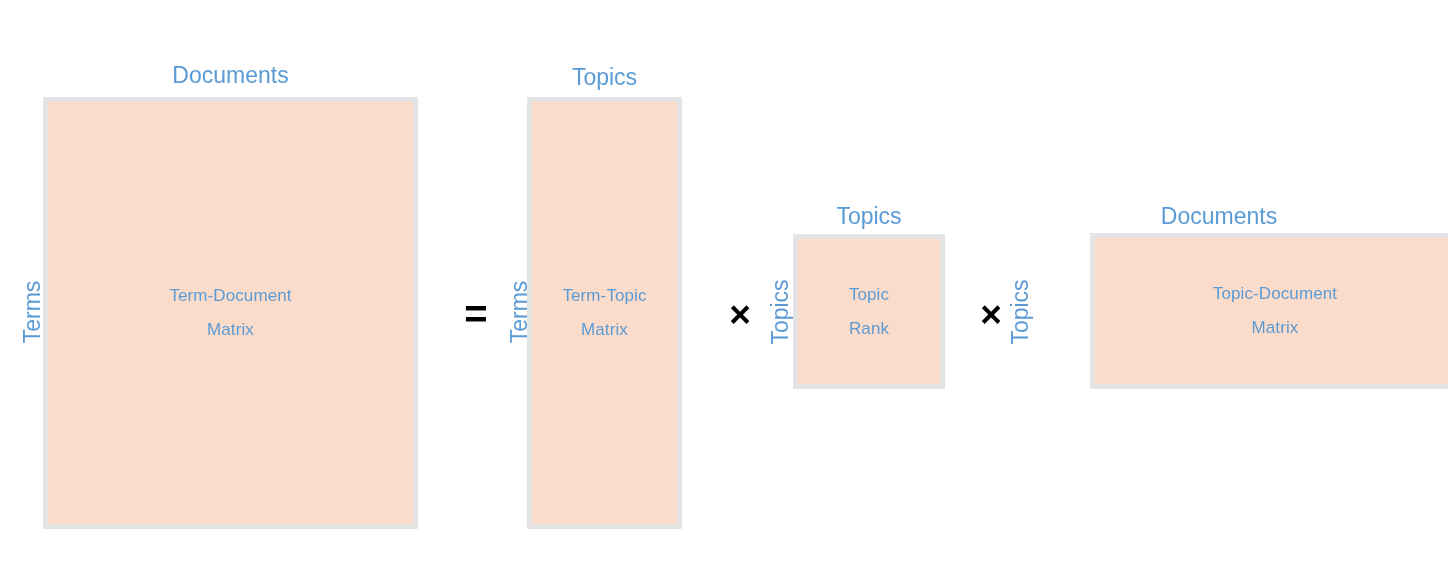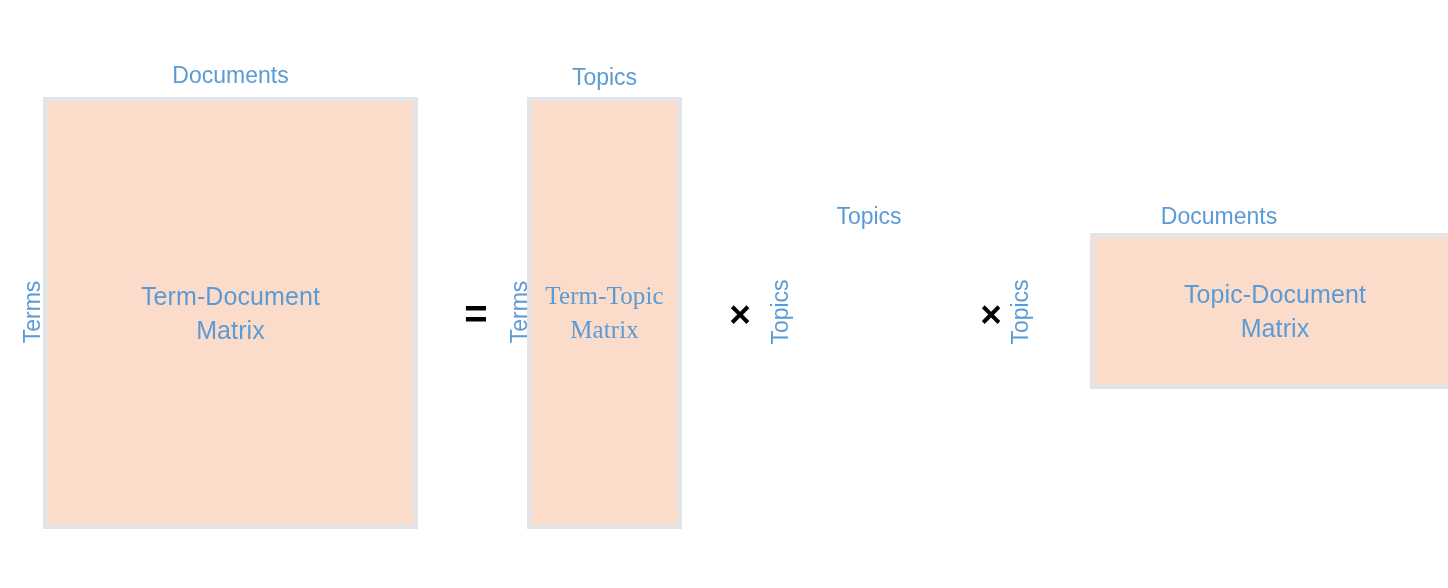--- a/index.html
+++ b/index.html
@@ -24,21 +24,21 @@
     position: absolute;
     box-sizing: border-box;
     background: #FBDCCA;
     border: 5px solid #E4E4E4;
     display: flex;
     align-items: center;
     justify-content: center;
   }
   .matrix-label {
     color: #5B9BD5;
-    font-size: 25px;
+    font-size: 17px;
     line-height: 34px;
     text-align: center;
     white-space: pre-line;
     letter-spacing: 0.1px;
   }
 
   
   .col-caption {
     position: absolute;
     color: #5B9BD5;
@@ -67,21 +67,21 @@
     font-weight: bold;
     text-align: center;
     line-height: 1;
     white-space: nowrap;
   }
   .op-equals { font-size: 40px; }
   .op-times  { font-size: 37px; }
 
   
   #box-term-document  { left: 43px;   top: 97px;  width: 375px; height: 432px; }
-  #box-term-topic     { left: 527px;  top: 97px;  width: 155px; height: 432px; font-family: Liberation Serif, serif; }
+  #box-term-topic     { left: 527px;  top: 97px;  width: 155px; height: 432px; }
   #box-topic-rank     { left: 793px;  top: 234px; width: 152px; height: 155px; }
   #box-topic-document { left: 1090px; top: 233px; width: 370px; height: 156px; }
 
   #cap-documents-1 { left: 43px;   top: 62px;  width: 375px; }
   #cap-topics-1    { left: 527px;  top: 64px;  width: 155px; }
   #cap-topics-2    { left: 793px;  top: 203px; width: 152px; }
   #cap-documents-2 { left: 1034px; top: 203px; width: 370px; }
 
   #rowcap-terms-1  { left: -18px;  top: 299px; width: 100px; }
   #rowcap-terms-2  { left: 469px;  top: 299px; width: 100px; }
@@ -116,20 +116,24 @@
     <div class="matrix-label">Term-Topic
 Matrix</div>
   </div>
 
   <div class="operator op-times" id="op-times-1">×</div>
 
   <div class="col-caption" id="cap-topics-2">Topics</div>
 
   <div class="row-caption" id="rowcap-topics-1">Topics</div>
 
+  <div class="matrix" id="box-topic-rank">
+    <div class="matrix-label">Topic
+Rank</div>
+  </div>
 
   <div class="operator op-times" id="op-times-2">×</div>
 
   <div class="col-caption" id="cap-documents-2">Documents</div>
 
   <div class="row-caption" id="rowcap-topics-2">Topics</div>
 
   <div class="matrix" id="box-topic-document">
     <div class="matrix-label">Topic-Document
 Matrix</div>

